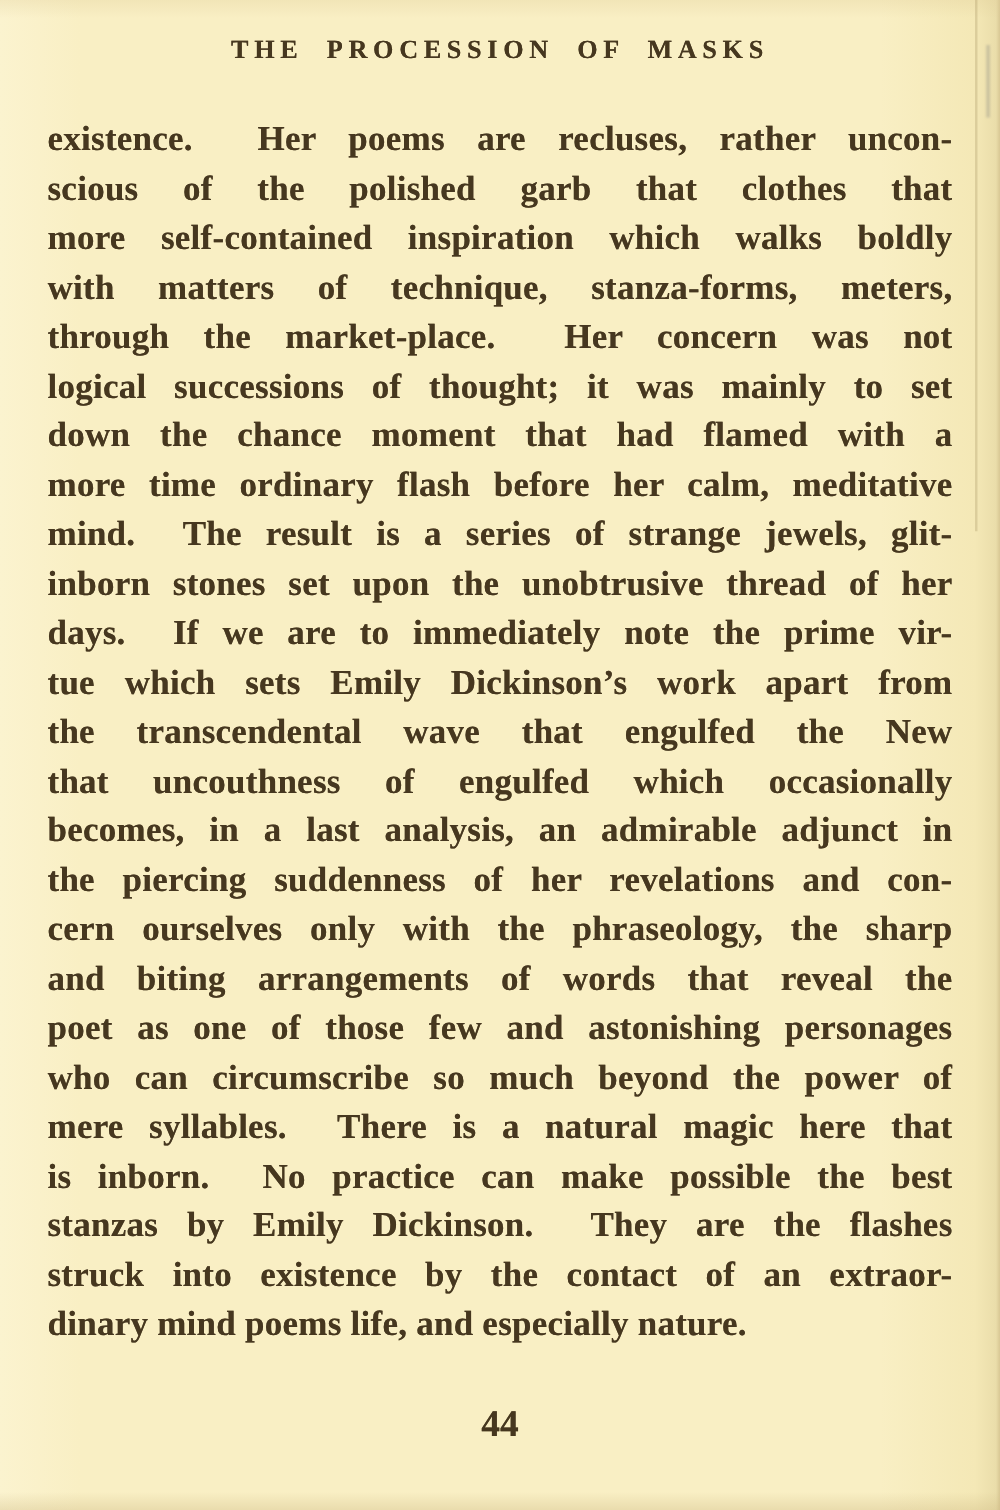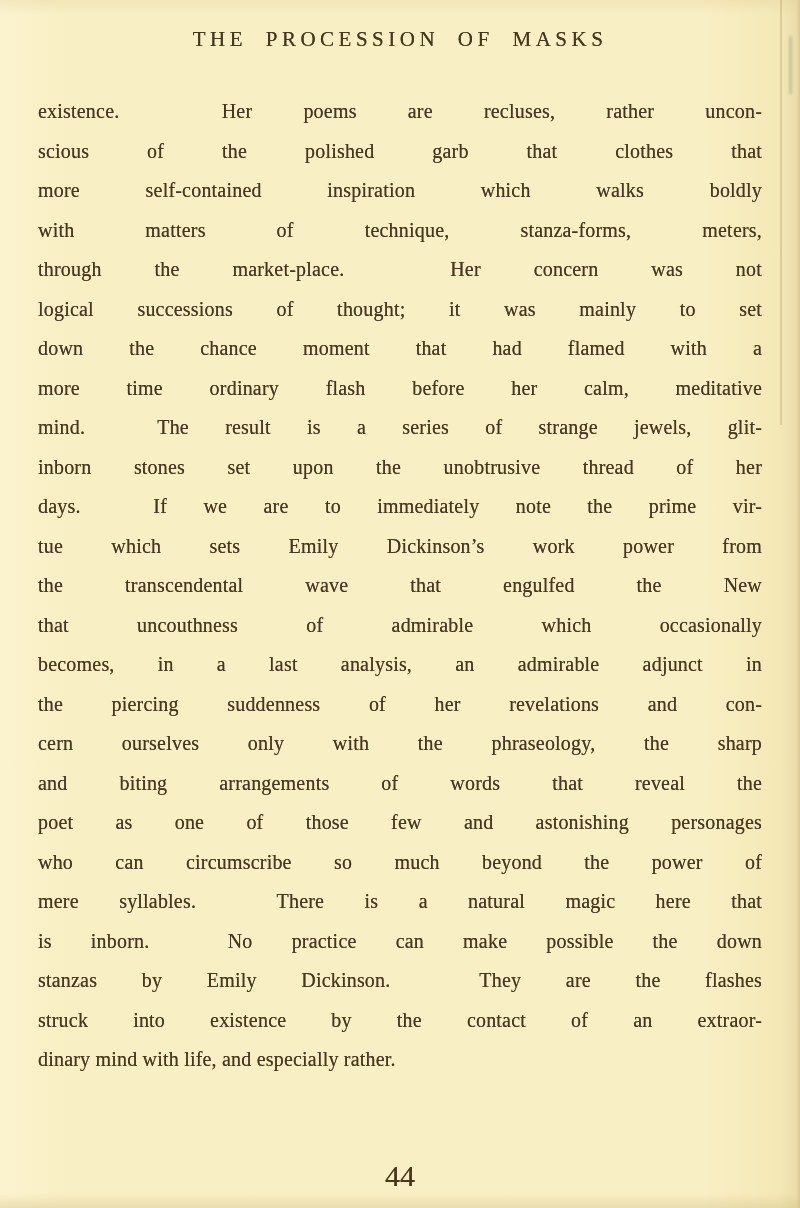--- a/index.html
+++ b/index.html
@@ -13,56 +13,57 @@
     overflow: hidden;
     font-family: "Liberation Serif", "DejaVu Serif", serif;
     background:
       linear-gradient(180deg, rgba(222,203,150,0.28) 0%, rgba(222,203,150,0) 1.2%, rgba(222,203,150,0) 98.8%, rgba(205,185,130,0.35) 100%),
       linear-gradient(90deg, #fbf3cf 0%, #f9efc4 8%, #f9efc4 88%, #f4e8b6 97.5%, #eaddaa 99.6%, #d8c794 100%);
   }
   .page {
     position: absolute;
     inset: 0;
     color: var(--ink, #46371f);
+    font-weight: bold;
   }
   .running-header {
     position: absolute;
     top: 27px;
     left: 0;
     right: 0;
     text-align: center;
     font-size: 21px;
     letter-spacing: 4.5px;
     word-spacing: 9px;
     color: var(--ink, #46371f);
     text-shadow: 0 0 0.5px rgba(70,55,31,0.85);
   }
   .body-text {
     position: absolute;
     top: 92px;
     left: 38px;
     width: 724px;
     overflow: hidden;
-    font-size: 20px;
+    font-size: 28px;
     letter-spacing: 0.2px;
     text-shadow: 0 0 0.5px rgba(70,55,31,0.75);
   }
   .line {
     height: 39.5px;
     line-height: 39.5px;
     white-space: pre;
     text-align: justify;
     text-align-last: justify;
   }
   .line.last {
     text-align-last: left;
   }
   .page-number {
     position: absolute;
-    top: 1158px;
+    top: 1122px;
     left: 0;
     right: 0;
     text-align: center;
     font-size: 30px;
     line-height: 36px;
     text-shadow: 0 0 0.5px rgba(70,55,31,0.75);
   }
   
   .artifact-edge-line {
     position: absolute;
@@ -95,34 +96,34 @@
       <div class="line">scious of the polished garb that clothes that</div>
       <div class="line">more self-contained inspiration which walks boldly</div>
       <div class="line">with matters of technique, stanza-forms, meters,</div>
       <div class="line">through the market-place.  Her concern was not</div>
       <div class="line">logical successions of thought; it was mainly to set</div>
       <div class="line">down the chance moment that had flamed with a</div>
       <div class="line">more time ordinary flash before her calm, meditative</div>
       <div class="line">mind.  The result is a series of strange jewels, glit-</div>
       <div class="line">inborn stones set upon the unobtrusive thread of her</div>
       <div class="line">days.  If we are to immediately note the prime vir-</div>
-      <div class="line">tue which sets Emily Dickinson’s work power from</div>
+      <div class="line">tue which sets Emily Dickinson’s work apart from</div>
       <div class="line">the transcendental wave that engulfed the New</div>
-      <div class="line">that uncouthness of admirable which occasionally</div>
+      <div class="line">that uncouthness of engulfed which occasionally</div>
       <div class="line">becomes, in a last analysis, an admirable adjunct in</div>
       <div class="line">the piercing suddenness of her revelations and con-</div>
       <div class="line">cern ourselves only with the phraseology, the sharp</div>
       <div class="line">and biting arrangements of words that reveal the</div>
       <div class="line">poet as one of those few and astonishing personages</div>
       <div class="line">who can circumscribe so much beyond the power of</div>
       <div class="line">mere syllables.  There is a natural magic here that</div>
-      <div class="line">is inborn.  No practice can make possible the down</div>
+      <div class="line">is inborn.  No practice can make possible the best</div>
       <div class="line">stanzas by Emily Dickinson.  They are the flashes</div>
       <div class="line">struck into existence by the contact of an extraor-</div>
-      <div class="line last">dinary mind with life, and especially rather.</div>
+      <div class="line last">dinary mind poems life, and especially nature.</div>
     </div>
 
   <div class="page-number">44</div>
 
   <div class="artifact-edge-line"></div>
 
   <div class="artifact-gray-mark"></div>
 
 </div>
 

